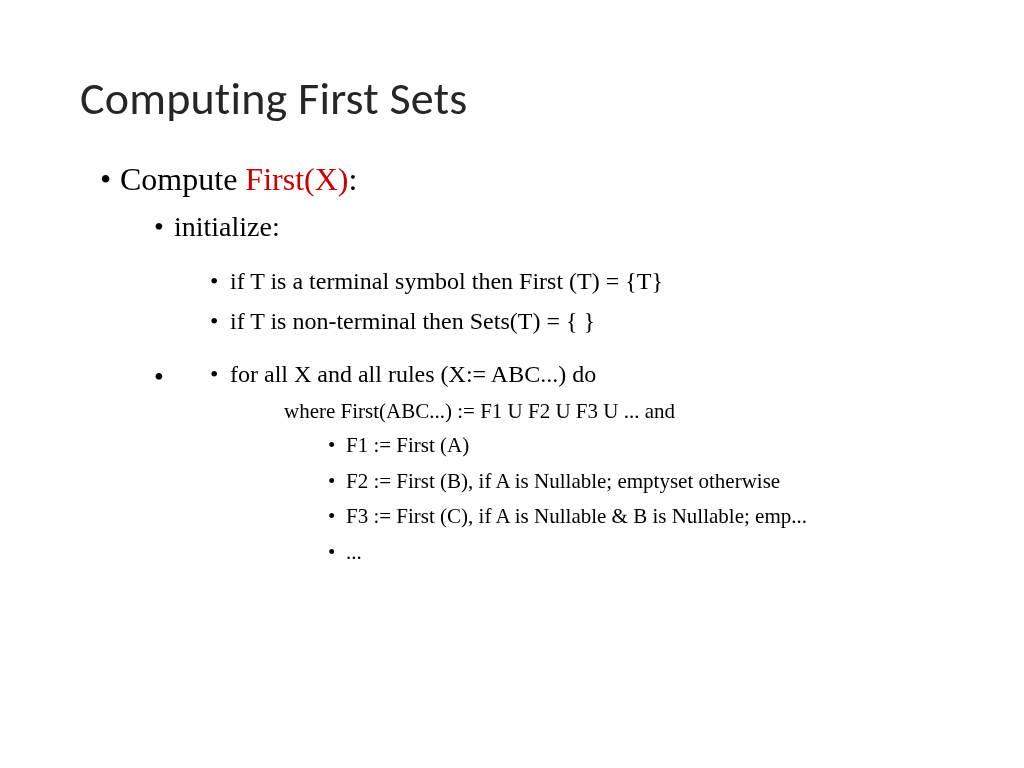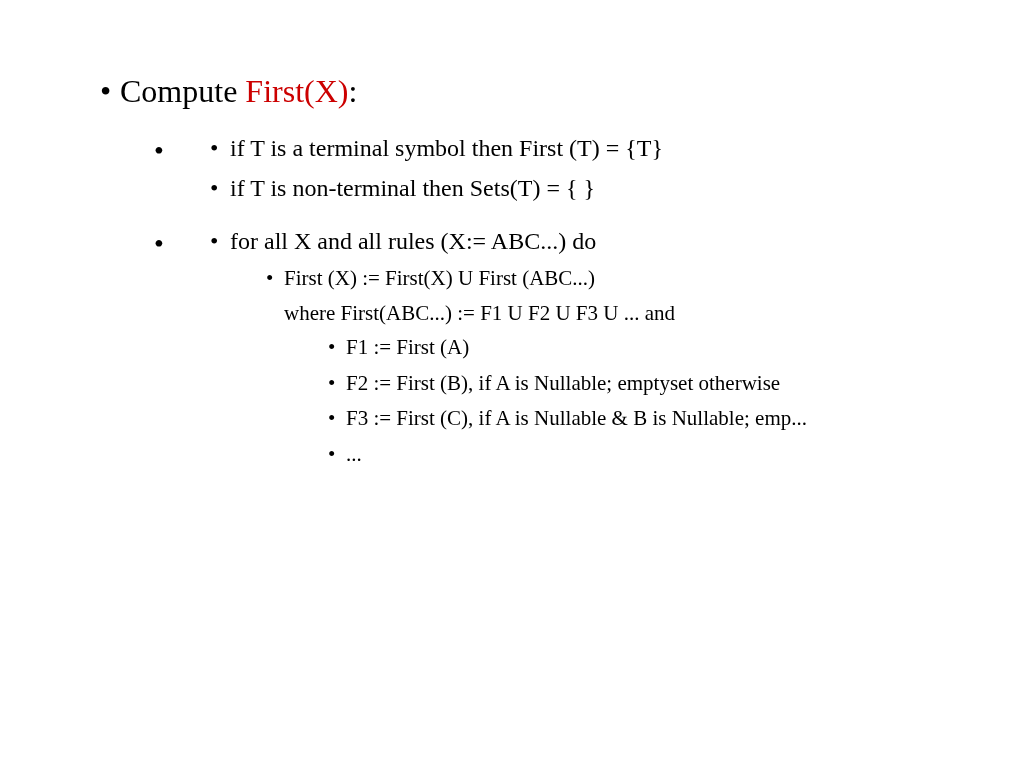--- a/index.html
+++ b/index.html
@@ -108,38 +108,39 @@
       position: absolute;
       left: 0;
       top: 0;
     }
     .red { color: #cc0000; }
   </style>
 </head>
 <body>
 
 <div class="slide">
+  <h1 class="title">Computing First Sets</h1>
 
   <ul class="lvl1">
     <li>
       <span>Compute </span><span class="red">First(X)</span><span>:</span>
 
       <ul class="lvl2">
         <li>
+          <span>initialize:</span>
           <ul class="lvl3">
             <li>if T is a terminal symbol then First (T) = {T}</li>
             <li>if T is non-terminal then Sets(T) = { }</li>
           </ul>
         </li>
         <li>
           <ul class="lvl3">
             <li>
               <span>for all X and all rules (X:= ABC...) do</span>
               <ul class="lvl4">
-                <li>First (X) := First(X) U First (ABC...)</li>
                 <li class="nobullet">
                   <span>where First(ABC...) := F1 U F2 U F3 U ... and</span>
                   <ul class="lvl5">
                     <li>F1 := First (A)</li>
                     <li>F2 := First (B), if A is Nullable; emptyset otherwise</li>
                     <li>F3 := First (C), if A is Nullable &amp; B is Nullable; emp...</li>
                     <li>...</li>
                   </ul>
                 </li>
               </ul>

